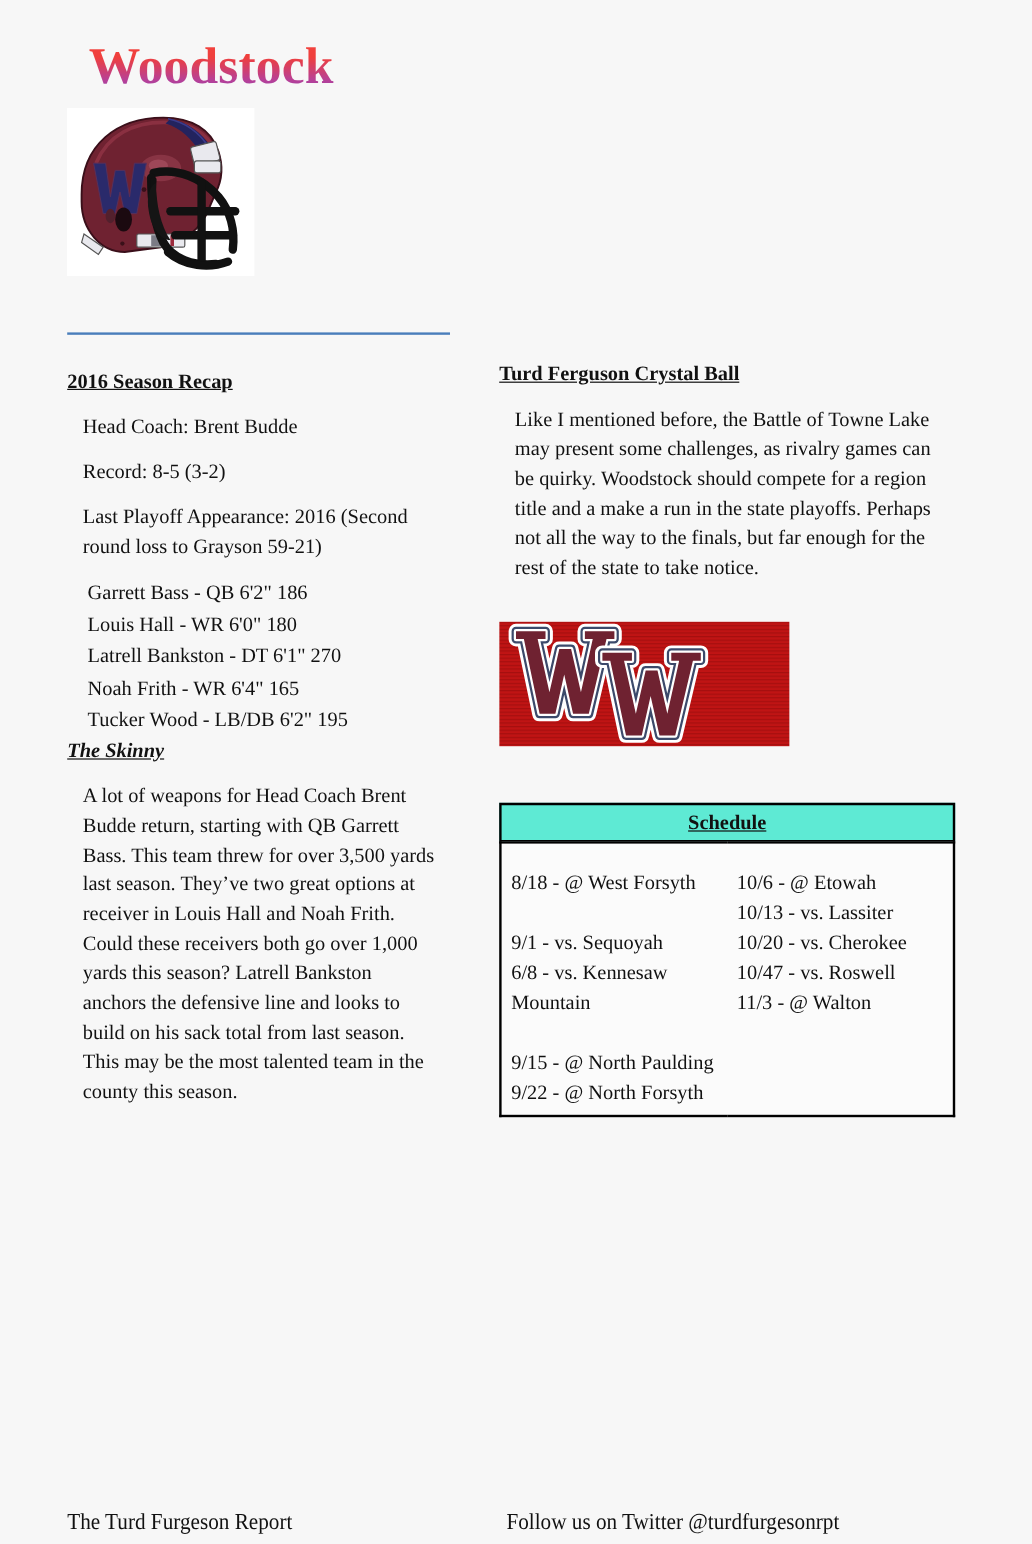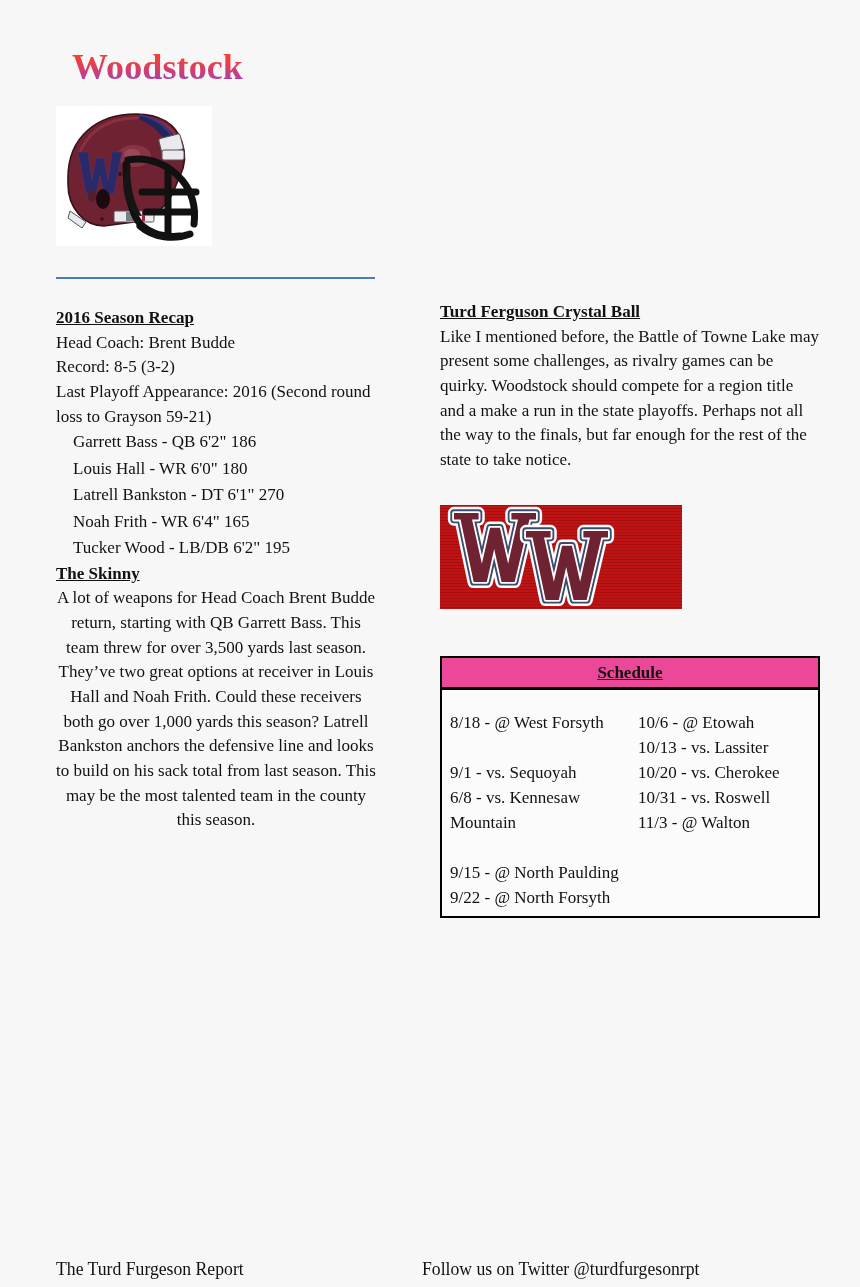--- a/index.html
+++ b/index.html
@@ -16,31 +16,32 @@
   }
 
   
   .page-header {
     position: absolute;
     left: 56px;
     top: 30px;
     width: 320px;
   }
   .team-title {
-    font-size: 36px;
+    font-size: 43px;
     font-weight: bold;
     line-height: 1.22;
     letter-spacing: 0.1px;
-    margin: 16px;
+    margin: 0;
     background: linear-gradient(to bottom, #f4443c 0%, #ef3f3d 34%, #b5409a 72%, #7b3fa8 100%);
     -webkit-background-clip: text;
     background-clip: text;
     color: transparent;
     -webkit-text-fill-color: transparent;
     width: 240px;
+    text-align: center;
   }
   .helmet-wrap {
     margin-top: 8px;
     width: 156px;
     height: 140px;
     background: #ffffff;
   }
   .helmet-wrap svg { display: block; }
   .header-rule {
     position: absolute;
@@ -55,52 +56,52 @@
 
   
   .col-left {
     position: absolute;
     left: 56px;
     top: 306px;
     width: 320px;
   }
   .col-right {
     position: absolute;
-    left: 440px;
+    left: 416px;
     top: 300px;
     width: 380px;
   }
 
   h2.section-head {
     font-size: 17px;
     font-weight: bold;
     text-decoration: underline;
     margin: 0;
     line-height: 1.45;
   }
   p.body-text {
     font-size: 17px;
     line-height: 1.45;
-    margin: 0;
+    margin: 13px;
   }
   .recap-line { font-size: 17px; line-height: 1.45; }
 
   .players-head { margin-top: 30px; }
   ul.players {
     list-style: none;
     margin: 0;
     padding: 0 0 0 17px;
   }
   ul.players li {
     font-size: 17px;
     line-height: 1.56;
   }
 
-  .skinny-head { margin-top: 58px; }
-  .skinny-body { margin-top: 26px; text-align: center; }
+  .skinny-head { margin-top: 58px; font-style: italic; }
+  .skinny-body { margin-top: 26px; }
 
   
   .ww-logo {
     margin-top: 33px;
     width: 242px;
     height: 104px;
     display: block;
   }
 
   
@@ -112,21 +113,21 @@
     background: #fbfbfb;
   }
   .schedule-table caption {
     caption-side: top;
     font-size: 17px;
     font-weight: bold;
     text-decoration: underline;
     padding: 5px 0 4px 0;
     border: 2px solid #000;
     border-bottom: 1px solid #000;
-    background: #ec4899;
+    background: #5eead4;
   }
   .schedule-table td {
     vertical-align: top;
     font-size: 17px;
     line-height: 1.47;
     padding: 21px 4px 5px 8px;
     width: 50%;
   }
   .sched-line { display: block; }
 
@@ -283,21 +284,21 @@
           <span class="sched-line">9/1 - vs. Sequoyah</span>
           <span class="sched-line">6/8 - vs. Kennesaw Mountain</span>
           <span class="sched-line">&nbsp;</span>
           <span class="sched-line">9/15 - @ North Paulding</span>
           <span class="sched-line">9/22 - @ North Forsyth</span>
         </td>
         <td>
           <span class="sched-line">10/6 - @ Etowah</span>
           <span class="sched-line">10/13 - vs. Lassiter</span>
           <span class="sched-line">10/20 - vs. Cherokee</span>
-          <span class="sched-line">10/31 - vs. Roswell</span>
+          <span class="sched-line">10/47 - vs. Roswell</span>
           <span class="sched-line">11/3 - @ Walton</span>
         </td>
       </tr>
     </tbody>
   </table>
 </div>
 
 <div class="page-footer">
   <span class="footer-left">The Turd Furgeson Report</span>
   <span class="footer-right">Follow us on Twitter @turdfurgesonrpt</span>

